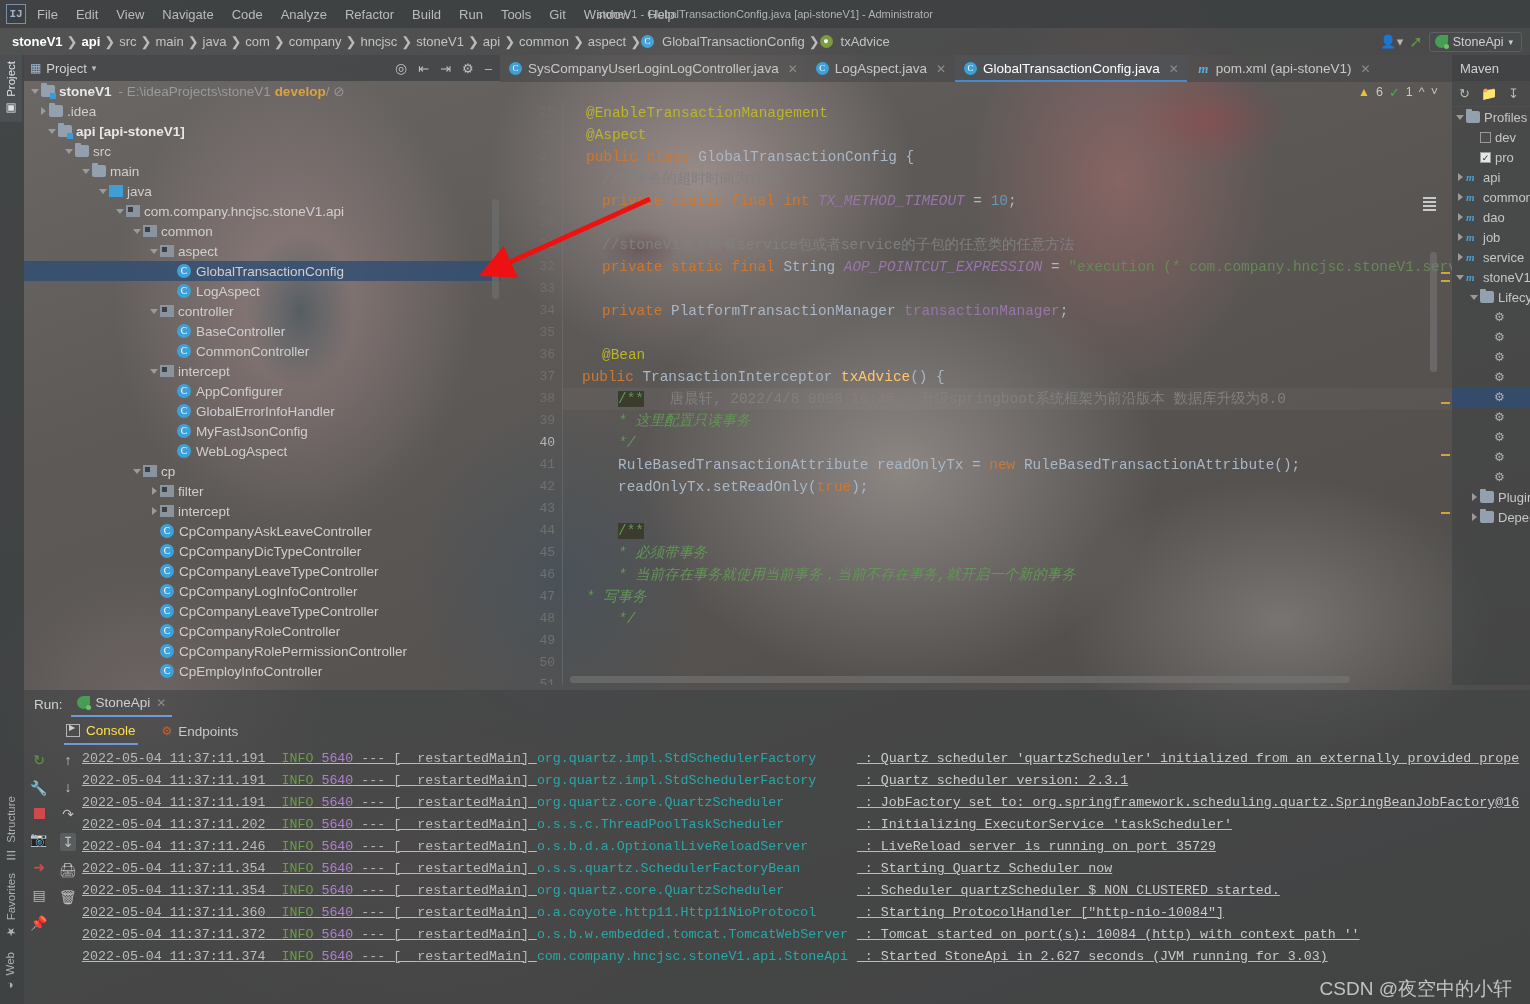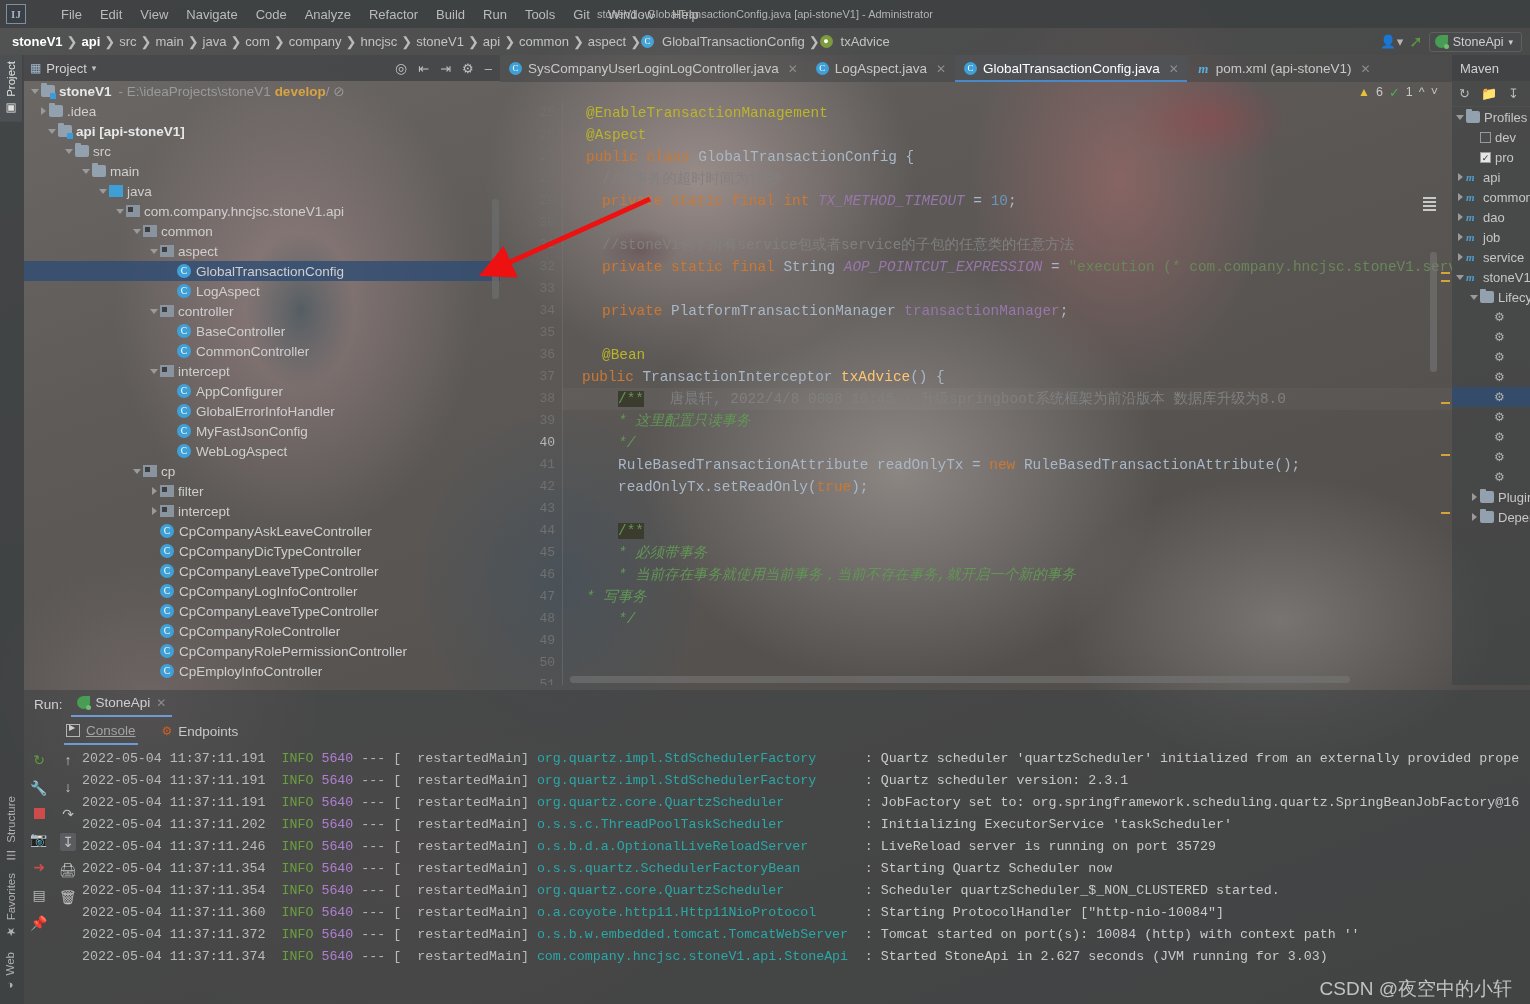--- a/index.html
+++ b/index.html
@@ -34,23 +34,23 @@
   }
   .layer { position:absolute; z-index:2; }
 
   
   #menubar {
     left:0; top:0; width:1530px; height:28px;
     background:rgba(60,63,65,.93);
     display:flex; align-items:center; padding-left:6px;
   }
   #menubar .ij-logo {
-    width:20px;height:20px;margin-right:26px;border:1px solid #7b90a8;
+    width:20px;height:20px;margin-right:2px;border:1px solid #7b90a8;
     background:#3c3f41;color:#9fb3c9;font-size:11px;font-weight:bold;
-    display:flex;align-items:center;justify-content:center;font-family:Liberation Serif, serif;
+    display:flex;align-items:center;justify-content:center;font-family:Liberation Mono, monospace;
   }
   .menu-item { padding:3px 9px; color:#bbbbbb; font-size:13px; cursor:default; }
   #window-title { position:absolute; left:50%; transform:translateX(-50%); color:#b3b3b3; font-size:11px; white-space:nowrap;}
 
   
   #navbar {
     left:0; top:28px; width:1530px; height:27px;
     background:rgba(60,63,65,.55);
     display:flex; align-items:center; padding-left:8px; font-size:13px;
   }
@@ -146,29 +146,29 @@
   .mchk{width:11px;height:11px;border:1px solid #9a9a9a;background:#4a4d4f;display:inline-block;margin-right:4px;flex:none;}
   .mchk.on{background:#e6e6e6;color:#2b2b2b;font-size:9px;line-height:10px;text-align:center;}
   .gear{width:13px;height:13px;flex:none;margin-right:4px;color:#b0b0b0;font-size:12px;line-height:13px;}
 
   
   #run-panel{ left:24px; top:690px; width:1506px; height:314px; background:rgba(60,63,65,.55);}
   #run-head{height:28px;display:flex;align-items:center;padding-left:10px;gap:8px;font-size:13.5px;color:#cfcfcf;}
   #run-head .rtab{display:flex;align-items:center;gap:6px;padding:4px 6px 5px;border-bottom:2px solid #6f9ad6;}
   #run-sub{height:28px;display:flex;align-items:center;padding-left:40px;gap:22px;font-size:13.5px;color:#c8c8c8;}
   #run-sub .stab{display:flex;align-items:center;gap:6px;padding:3px 2px 5px;}
-  #run-sub .stab.active{border-bottom:2px solid #6f9ad6;color:#a3a3a3;text-decoration:underline;}
+  #run-sub .stab.active{border-bottom:2px solid #6f9ad6;color:#fde047;}
   .console-icon{width:14px;height:13px;border:1px solid #b5b5b5;display:inline-block;position:relative;}
   .console-icon:after{content:"▶";position:absolute;left:2px;top:-2px;font-size:8px;color:#cfcfcf;}
   .endp-icon{color:#d06020;font-size:12px;}
   #console-body{position:relative;height:258px;display:flex;}
   #cons-left{width:30px;flex:none;display:flex;flex-direction:column;align-items:center;gap:12px;padding-top:6px;color:#b7b7b7;font-size:14px;}
   #cons-left2{width:28px;flex:none;display:flex;flex-direction:column;align-items:center;gap:11px;padding-top:6px;color:#c2c2c2;font-size:14px;}
   #cons-text{flex:1;font-family:"Liberation Mono",monospace;font-size:13.3px;line-height:22px;overflow:hidden;padding-top:2px;}
-  .logline{white-space:pre;}
+  .logline{white-space:pre;text-decoration:underline;}
   .lg-ts{color:#b9b9b9;} .lg-info{color:#6a9f3f;} .lg-pid{color:#b07fd0;}
   .lg-dash{color:#b9b9b9;} .lg-thread{color:#b9b9b9;} .lg-cls{color:#2aa7a7;} .lg-msg{color:#c9c9c9;}
   #watermark{position:absolute;right:18px;bottom:2px;color:#d8d8d8;font-size:19px;opacity:.85;}
   .stop-sq{width:11px;height:11px;background:#cf4b4b;}
 </style>
 </head>
 <body>
 
 <div id="wallpaper"></div>
 

